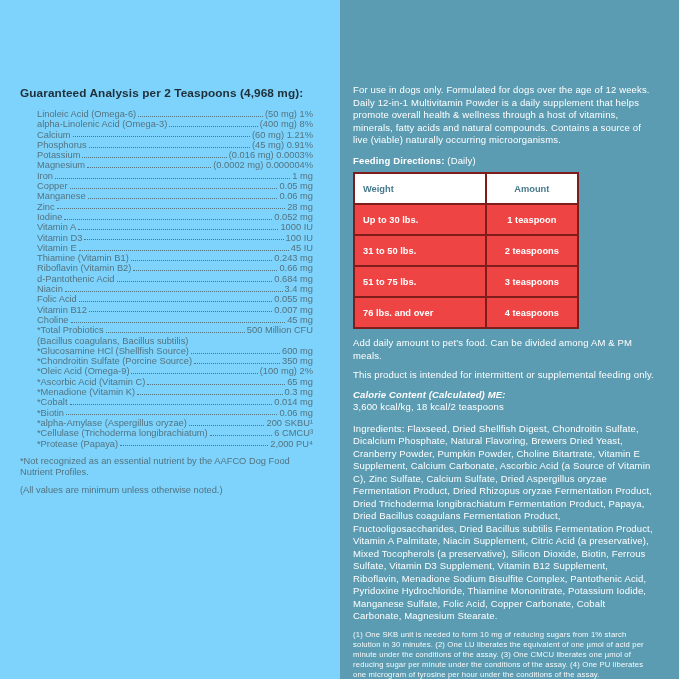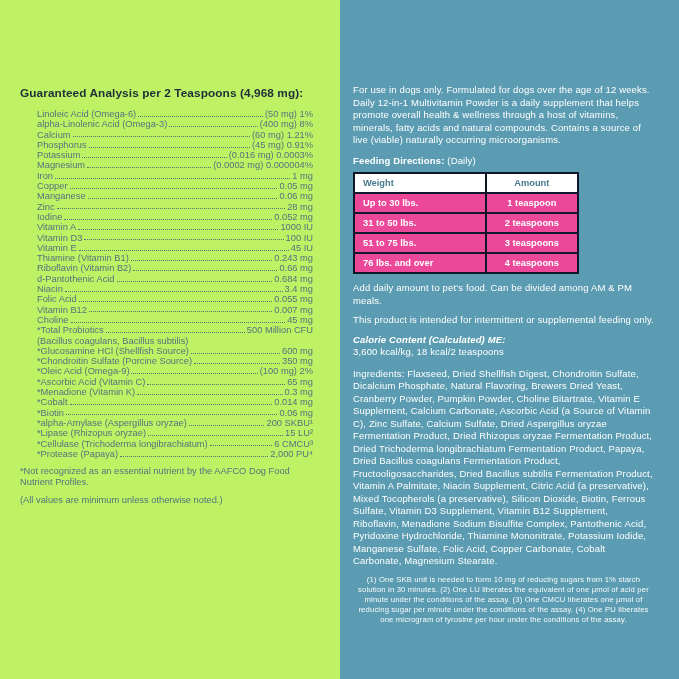--- a/index.html
+++ b/index.html
@@ -2,21 +2,21 @@
 <html><head>
 <meta charset="utf-8">
 <style>
   * { margin:0; padding:0; box-sizing:border-box; }
   html,body { width:679px; height:679px; overflow:hidden; }
   body { font-family:"Liberation Sans", sans-serif; }
   .label-wrap { display:flex; width:679px; height:679px; }
 
   
   .panel-left {
-    width:340px; height:679px; background:#bef264;
+    width:340px; height:679px; background:#7dd3fc;
     padding:86px 27px 0 20px; color:#54737f;
   }
   .ga-title {
     font-size:11.8px; font-weight:bold; color:#1f2e38;
     letter-spacing:0.1px; white-space:nowrap; margin-bottom:9px;
   }
   .ga-list { font-size:9.3px; }
   .ga-row { display:flex; align-items:flex-start; height:10.3px; line-height:10.3px; white-space:nowrap;padding-left:17px; }
   .ga-label { flex:0 0 auto; }
   .ga-dots { flex:1 1 auto; border-bottom:1.2px dotted #54737f; margin:0 2px; align-self:flex-end; margin-bottom:2.5px; min-width:6px; }
@@ -27,32 +27,32 @@
   .panel-right {
     width:339px; height:679px; background:#5b9cb2;
     padding:84px 25px 8px 13px; color:#ffffff;
   }
   .panel-right p { font-size:9.5px; line-height:12.5px; letter-spacing:0.15px; }
   .rp-intro { margin-bottom:8px; }
   .rp-feeding { font-size:9.5px; margin-bottom:5px; }
   .rp-feeding b { font-weight:bold;margin-top:41px; }
   .feeding-table { border-collapse:collapse; width:226px; margin-bottom:8px; }
   .feeding-table th, .feeding-table td {
-    border:2px solid #0f172a; font-size:9.3px; font-weight:bold;
-    height:20px; padding:0 0 0 8px; text-align:left;
+    border:2px solid #7f1d1d; font-size:9.3px; font-weight:bold;
+    height:31px; padding:0 0 0 8px; text-align:left;
   }
   .feeding-table th { background:#ffffff; color:#47798d; }
   .feeding-table th.col-amount, .feeding-table td.col-amount { text-align:center; padding:0; }
-  .feeding-table td { background:#ec4899; color:#ffffff; }
+  .feeding-table td { background:#ef4444; color:#ffffff; }
   .rp-para { margin-bottom:7px; }
   .rp-calorie-label { font-weight:bold;font-style:italic; }
   .rp-calorie-value { margin-bottom:9px; }
   .rp-ingredients { margin-bottom:7px; }
   .rp-ingredients b { font-weight:normal; }
-  .rp-footnotes { font-size:7.7px !important; line-height:10.2px !important; color:rgba(255,255,255,0.95);text-align:center; }
+  .rp-footnotes { font-size:7.7px !important; line-height:10.2px !important; color:rgba(255,255,255,0.95); }
 </style>
 </head>
 <body>
 
 <div class="label-wrap">
 
   <section class="panel-left">
     <h1 class="ga-title">Guaranteed Analysis per 2 Teaspoons (4,968 mg):</h1>
 
     <div class="ga-list">
@@ -236,25 +236,20 @@
           <span class="ga-dots"></span>
           <span class="ga-value">0.06 mg</span>
         </div>
 
         <div class="ga-row">
           <span class="ga-label">*alpha-Amylase (Aspergillus oryzae)</span>
           <span class="ga-dots"></span>
           <span class="ga-value">200 SKBU¹</span>
         </div>
 
-        <div class="ga-row">
-          <span class="ga-label">*Lipase (Rhizopus oryzae)</span>
-          <span class="ga-dots"></span>
-          <span class="ga-value">15 LU²</span>
-        </div>
 
         <div class="ga-row">
           <span class="ga-label">*Cellulase (Trichoderma longibrachiatum)</span>
           <span class="ga-dots"></span>
           <span class="ga-value">6 CMCU³</span>
         </div>
 
         <div class="ga-row">
           <span class="ga-label">*Protease (Papaya)</span>
           <span class="ga-dots"></span>

